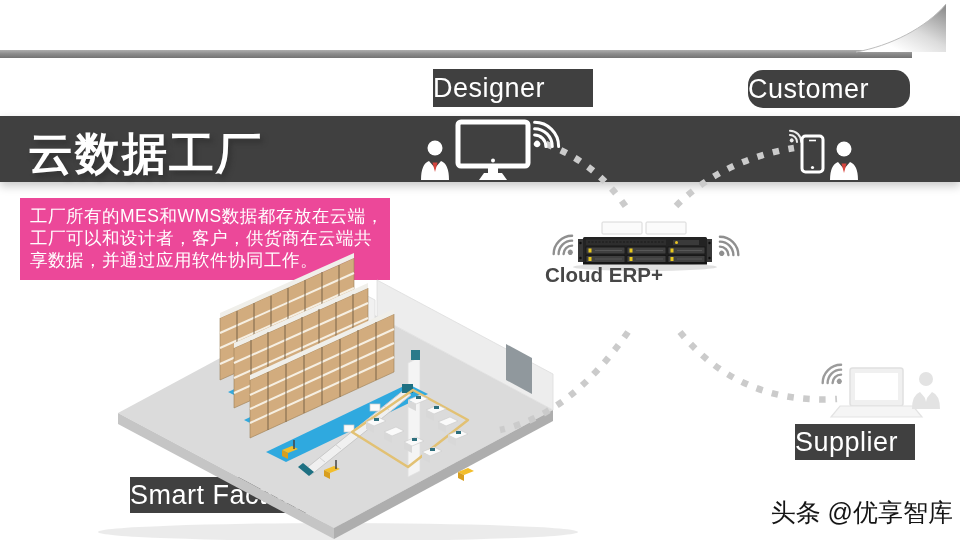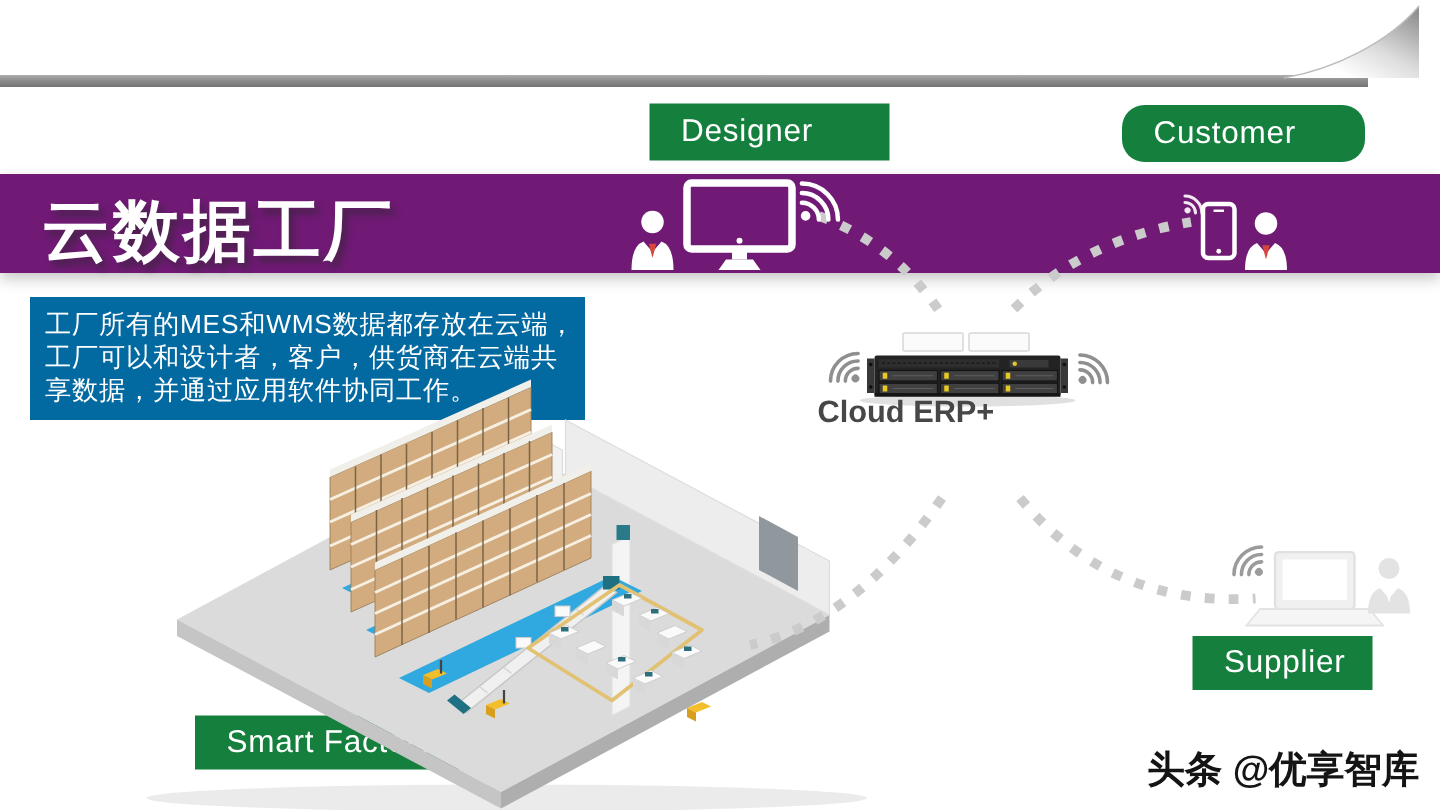--- a/index.html
+++ b/index.html
@@ -5,42 +5,42 @@
   * { margin:0; padding:0; box-sizing:border-box; }
   html,body { width:960px; height:540px; }
   body { font-family:"Liberation Sans","DejaVu Sans",sans-serif; background:#ffffff; overflow:hidden; }
   .stage { position:relative; width:960px; height:540px; background:#ffffff; overflow:hidden; }
 
   .topbar { position:absolute; left:0; top:50px; width:912px; height:8px;
             background:linear-gradient(180deg,#aeaeae 0%, #8d8d8d 45%, #737373 100%); }
   .curl { position:absolute; left:850px; top:0; width:110px; height:58px; }
 
   .banner { position:absolute; left:0; top:116px; width:960px; height:66px;
-            background:#701a75; box-shadow:0 4px 9px rgba(0,0,0,0.22); }
+            background:#404040; box-shadow:0 4px 9px rgba(0,0,0,0.22); }
   .title { position:absolute; left:28px; top:8px; font-size:45px; font-weight:700;
            color:#ffffff; letter-spacing:2px;
            text-shadow:3px 4px 5px rgba(40,40,40,0.55); white-space:nowrap; }
 
-  .gray-tag { position:absolute; background:#15803d; color:#ffffff;
-              font-size:21px; display:flex; align-items:center; padding-left:21px;
+  .gray-tag { position:absolute; background:#404040; color:#ffffff;
+              font-size:27px; display:flex; align-items:center; padding-left:0;
               letter-spacing:0.5px; }
   .tag-designer { left:433px; top:69px;  width:160px; height:38px; }
   .tag-customer { left:748px; top:70px;  width:162px; height:38px;border-radius:15px; }
   .tag-supplier { left:795px; top:424px; width:120px; height:36px; }
   .tag-factory  { left:130px; top:477px; width:192px; height:36px; }
 
   .desc-box { position:absolute; left:20px; top:198px; width:370px;
-              background:#0369a1; color:#ffffff; padding:7px 10px 9px 10px; }
+              background:#ec4899; color:#ffffff; padding:7px 10px 9px 10px; }
   .desc-box .line { font-size:17.5px; line-height:22px; letter-spacing:0.5px; white-space:nowrap; }
 
   .server-label { position:absolute; left:545px; top:264px; width:200px; 
                   color:#474747; font-weight:700; font-size:20.5px; line-height:22.5px; }
 
-  .watermark { position:absolute; left:758px; top:496px; width:195px; text-align:center;
-               font-size:25px; font-weight:700; color:#141414;
+  .watermark { position:absolute; left:758px; top:496px; width:195px; text-align:right;
+               font-size:25px; font-weight:400; color:#141414;
                text-shadow:-2px 2px 0 #ffffff, -1px 1px 0 #f2f2f2; white-space:nowrap; }
 
   svg { position:absolute; overflow:visible; }
   .svg-connectors { left:0; top:0; pointer-events:none; }
   .svg-designer-icons { left:415px; top:116px; }
   .svg-customer-icons { left:783px; top:122px; }
   .svg-supplier-icons { left:810px; top:358px; }
   .svg-server { left:545px; top:196px; }
   .svg-factory { left:108px; top:262px; }
 </style>

